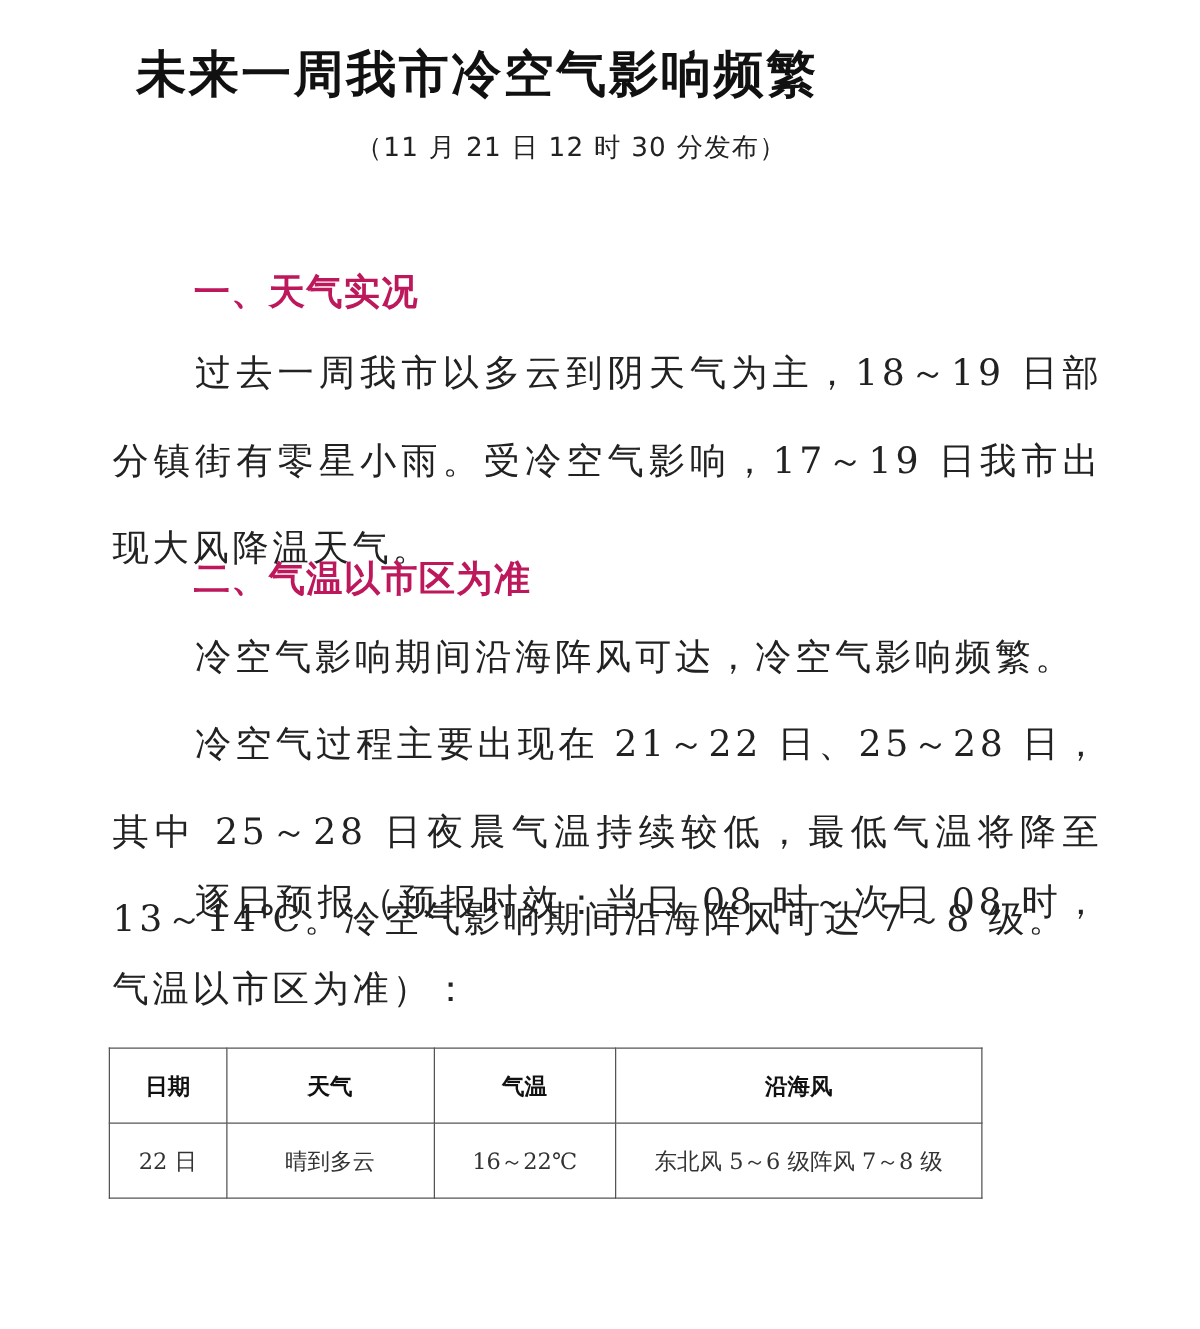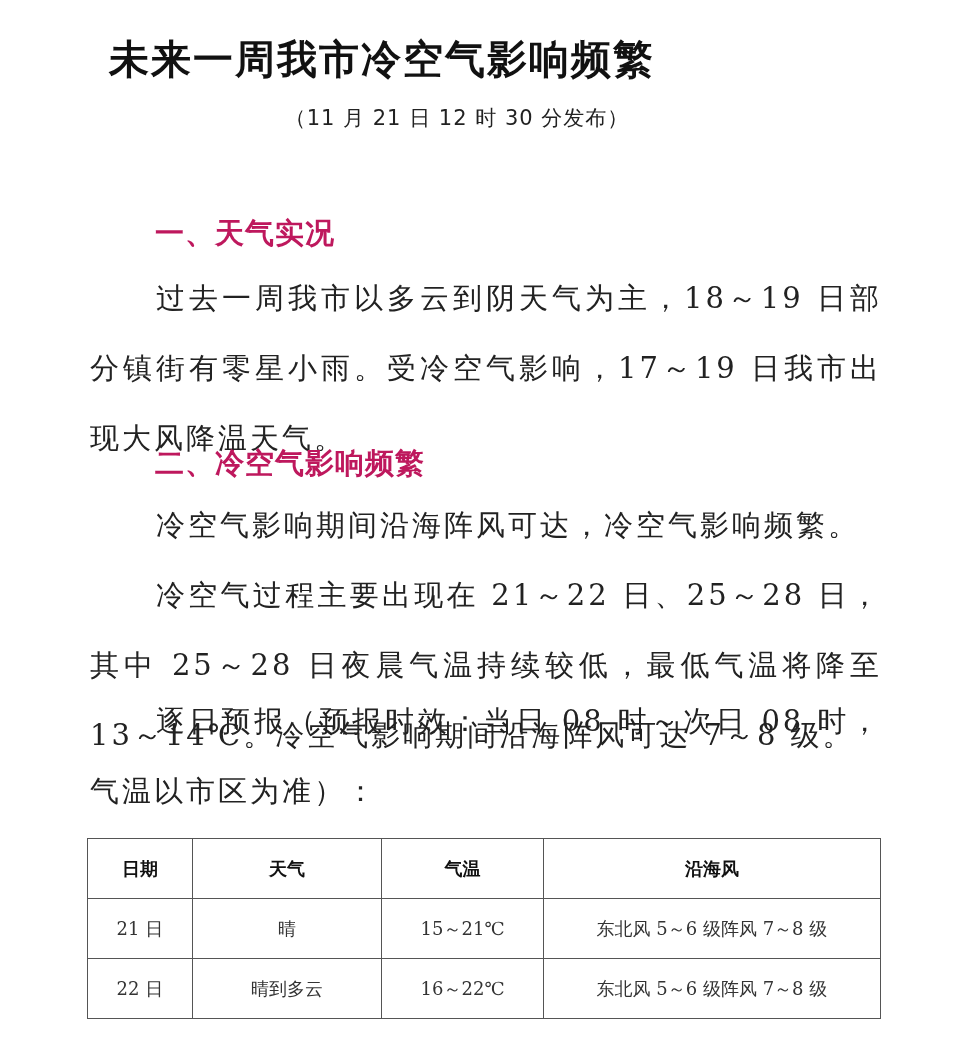--- a/index.html
+++ b/index.html
@@ -21,42 +21,42 @@
     position: absolute; left: 155px; font-family: "DejaVu Sans", sans-serif;
     font-weight: bold; font-size: 29px; color: #be185d; letter-spacing: 1px;
   }
   .para {
     position: absolute; left: 90px; width: 792px;
     font-family: "DejaVu Serif", serif; font-size: 29px; color: #222;
     line-height: 70px; text-indent: 66px; letter-spacing: 3px;
     text-align: justify; text-align-last: left;
   }
   table.forecast {
-    position: absolute; left: 87px; top: 838px; width: 794px;
+    position: absolute; left: 87px; top: 838px; width: 699px;
     border-collapse: collapse; font-size: 18px; color: #333; padding-left: 14px;
   }
   table.forecast th, table.forecast td {
     border: 1.5px solid #555; height: 59px; text-align: center; padding: 0;
   }
   table.forecast th {
     font-family: "DejaVu Sans", sans-serif; font-weight: bold; color: #111; font-size: 18px;
   }
   table.forecast td { font-family: "DejaVu Serif", serif; }
   col.c1 { width: 105px; } col.c2 { width: 190px; } col.c3 { width: 162px; } col.c4 { width: 338px; }
 </style>
 </head>
 <body>
 
 <div class="title">未来一周我市冷空气影响频繁</div>
 <div class="subtitle">（11 月 21 日 12 时 30 分发布）</div>
 
 <div class="h2" style="top:214px;">一、天气实况</div>
 <div class="para" style="top:263px;">过去一周我市以多云到阴天气为主，18～19 日部分镇街有零星小雨。受冷空气影响，17～19 日我市出现大风降温天气。</div>
 
-<div class="h2" style="top:444px;">二、冷空气影响频繁</div>
+<div class="h2" style="top:444px;">二、气温以市区为准</div>
 <div class="para" style="top:490px;">冷空气影响期间沿海阵风可达，冷空气影响频繁。</div>
 <div class="para" style="top:560px;">冷空气过程主要出现在 21～22 日、25～28 日，其中 25～28 日夜晨气温持续较低，最低气温将降至 13～14℃。冷空气影响期间沿海阵风可达 7～8 级。</div>
 <div class="para" style="top:686px;">逐日预报（预报时效：当日 08 时～次日 08 时，气温以市区为准）：</div>
 
 <table class="forecast">
   <colgroup>
       <col class="c1">
       <col class="c2">
       <col class="c3">
       <col class="c4">
@@ -64,25 +64,19 @@
   <thead>
     <tr>
       <th>日期</th>
       <th>天气</th>
       <th>气温</th>
       <th>沿海风</th>
     </tr>
   </thead>
   <tbody>
     <tr>
-      <td>21 日</td>
-      <td>晴</td>
-      <td>15～21℃</td>
-      <td>东北风 5～6 级阵风 7～8 级</td>
-    </tr>
-    <tr>
       <td>22 日</td>
       <td>晴到多云</td>
       <td>16～22℃</td>
       <td>东北风 5～6 级阵风 7～8 级</td>
     </tr>
   </tbody>
 </table>
 
 </body></html>

